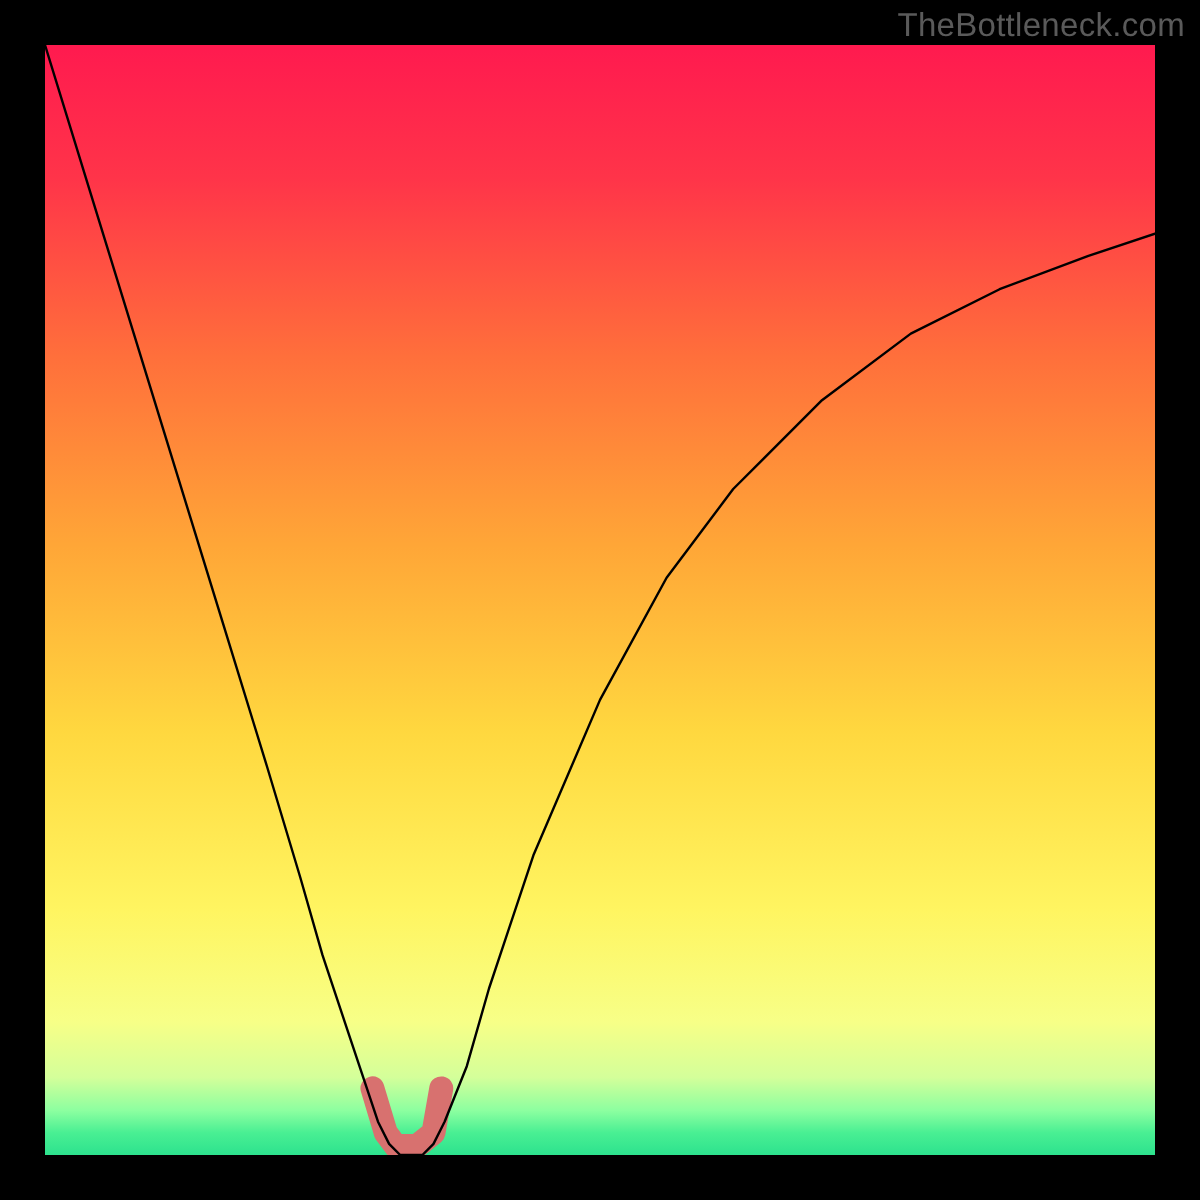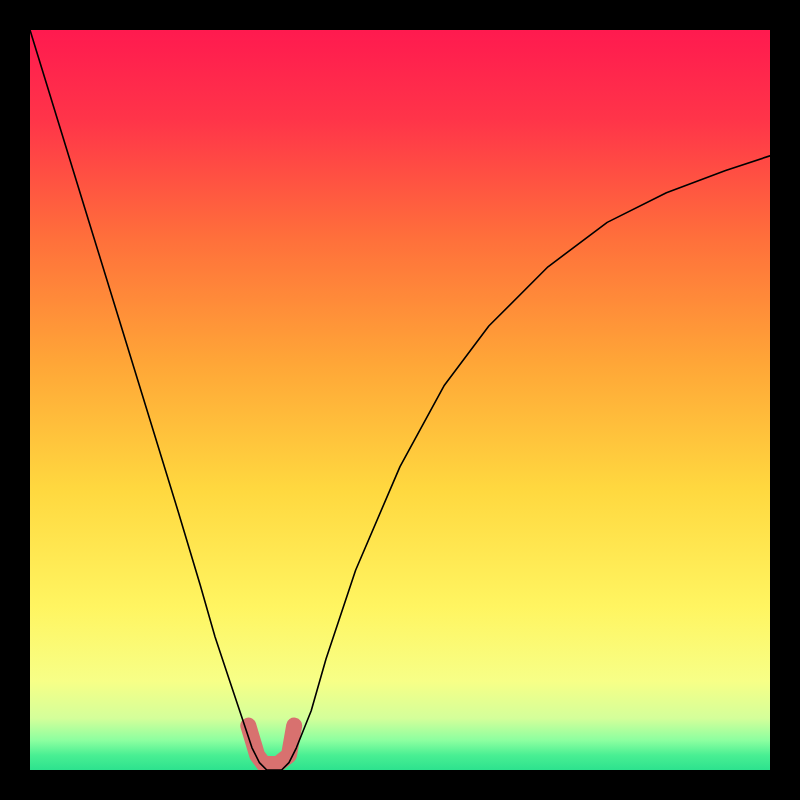--- a/index.html
+++ b/index.html
@@ -37,20 +37,21 @@
   .plot-area svg {
     display: block;
     width: 100%;
     height: 100%;
   }
 </style>
 </head>
 <body>
 
 <div class="frame">
+  <div class="watermark">TheBottleneck.com</div>
 
   <div class="plot-area">
     <svg id="chart-svg" viewBox="0 0 740 740" preserveAspectRatio="none">
       <defs>
         <linearGradient id="bg-grad" x1="0" y1="0" x2="0" y2="1">
             <stop offset="0.00%" stop-color="#ff1a4f"></stop>
             <stop offset="12.00%" stop-color="#ff3449"></stop>
             <stop offset="28.00%" stop-color="#ff6f3b"></stop>
             <stop offset="45.00%" stop-color="#ffa637"></stop>
             <stop offset="62.00%" stop-color="#ffd83f"></stop>

